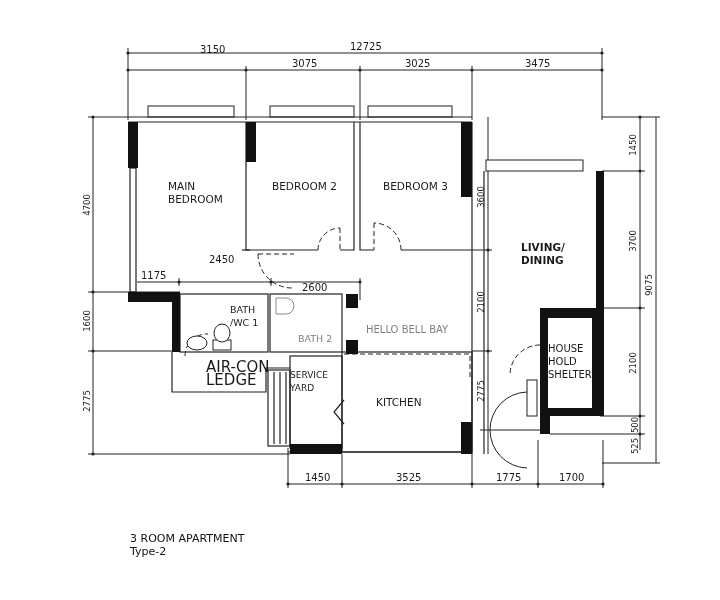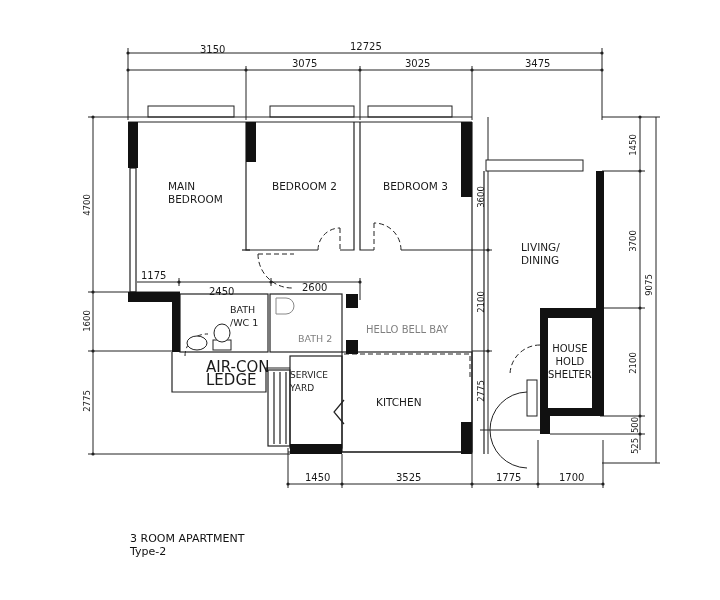--- a/index.html
+++ b/index.html
@@ -159,31 +159,31 @@
     <path d="M276 298 h10 a8 8 0 0 1 0 16 h-10 z" stroke="#888"></path>
   </g>
 </svg>
 
 <div class="lbl" style="left:168px;top:180px;">
   <div>MAIN</div>
   <div>BEDROOM</div>
 </div>
 <div class="lbl" style="left:272px;top:180px;">BEDROOM 2</div>
 <div class="lbl" style="left:383px;top:180px;">BEDROOM 3</div>
-<div class="lbl" style="left:521px;top:241px;">
+<div class="lbl" style="left:521px;top:241px;font-weight:bold;">
   <div>LIVING/</div>
   <div>DINING</div>
 </div>
 <div class="lbl" style="left:230px;top:303px;font-size:9.5px;">
   <div>BATH</div>
   <div>/WC 1</div>
 </div>
 <div class="lbl ghost" style="left:298px;top:332px;font-size:9.5px;">BATH 2</div>
 <div class="lbl ghost" style="left:366px;top:323px;font-size:10px;">HELLO BELL BAY</div>
-<div class="lbl" style="left:548px;top:342px;font-size:10px;text-align:center;">
+<div class="lbl" style="left:548px;top:342px;font-size:10px;">
   <div>HOUSE</div>
   <div>HOLD</div>
   <div>SHELTER</div>
 </div>
 <div class="lbl" style="left:206px;top:361px;font-size:15px;">
   <div>AIR-CON</div>
   <div>LEDGE</div>
 </div>
 <div class="lbl" style="left:290px;top:369px;font-size:9px;">
   <div>SERVICE</div>
@@ -191,21 +191,21 @@
 </div>
 <div class="lbl" style="left:376px;top:396px;">KITCHEN</div>
 
 <div class="dim" style="left:350px;top:41px;">12725</div>
 <div class="dim" style="left:176px;top:44px;margin-left:24px;">3150</div>
 <div class="dim" style="left:292px;top:58px;">3075</div>
 <div class="dim" style="left:405px;top:58px;text-align:center;">3025</div>
 <div class="dim" style="left:525px;top:58px;">3475</div>
 
 <div class="dim" style="left:141px;top:270px;">1175</div>
-<div class="dim" style="left:209px;top:286px;">2450</div>
+<div class="dim" style="left:209px;top:254px;">2450</div>
 <div class="dim" style="left:302px;top:270px;margin-top:12px;">2600</div>
 
 <div class="dim" style="left:305px;top:472px;">1450</div>
 <div class="dim" style="left:396px;top:472px;">3525</div>
 <div class="dim" style="left:496px;top:472px;">1775</div>
 <div class="dim" style="left:559px;top:472px;">1700</div>
 
 <div class="vdim" style="left:76px;top:200px;">4700</div>
 <div class="vdim" style="left:76px;top:316px;">1600</div>
 <div class="vdim" style="left:76px;top:396px;">2775</div>

